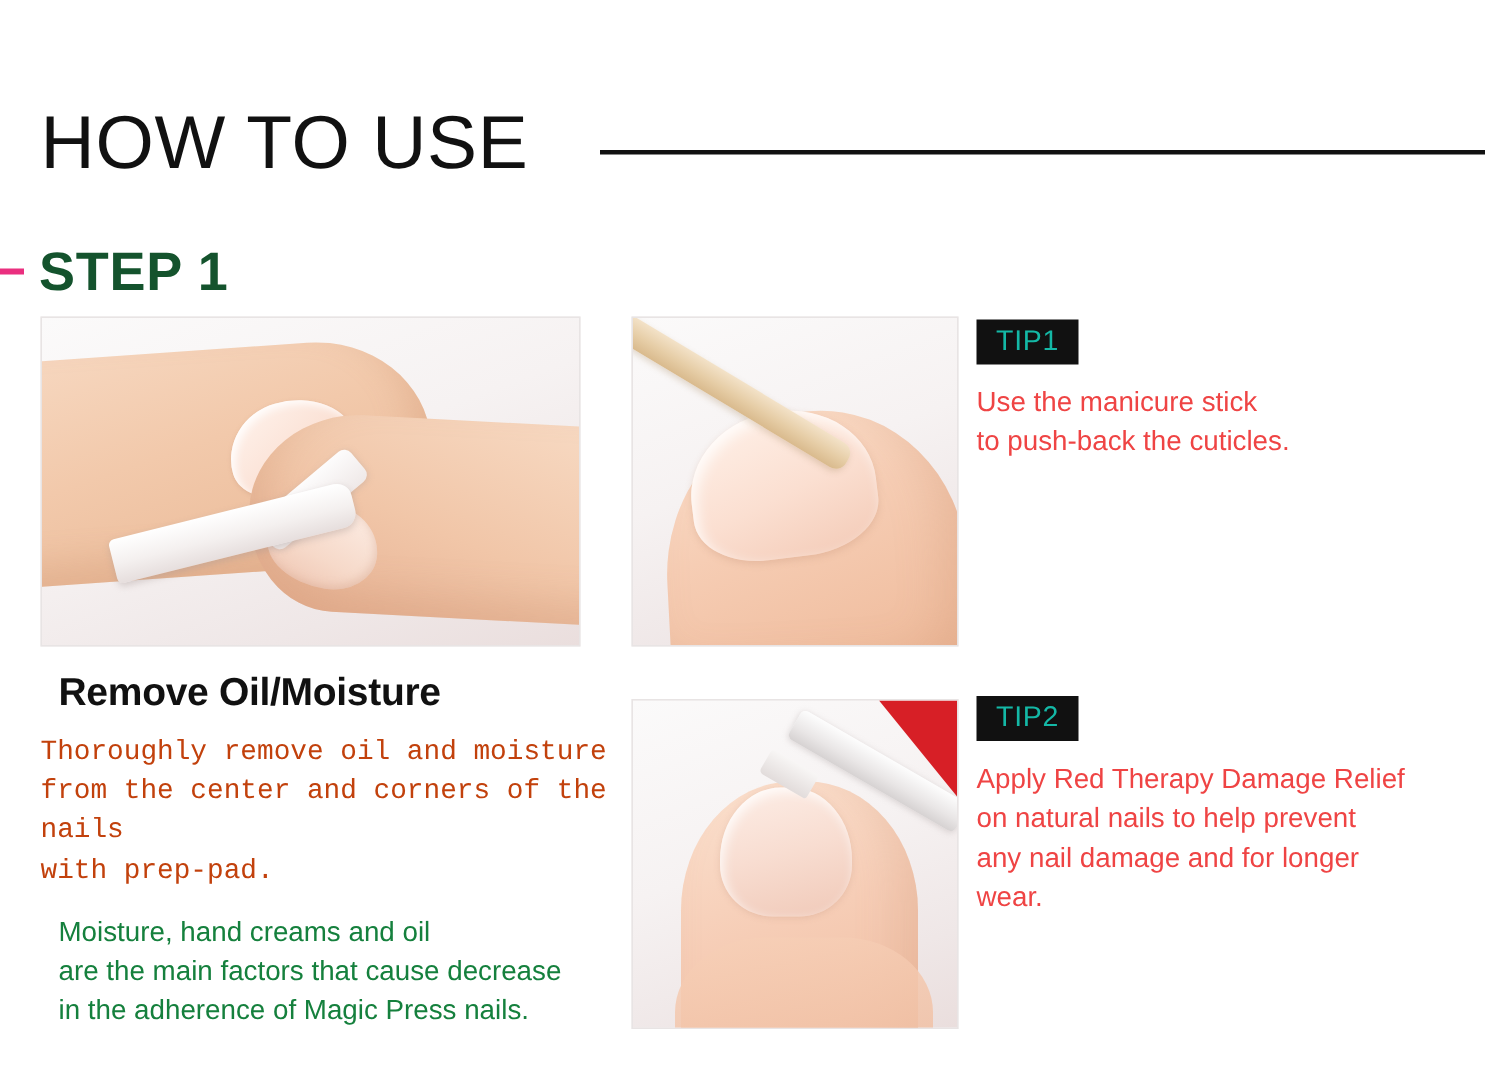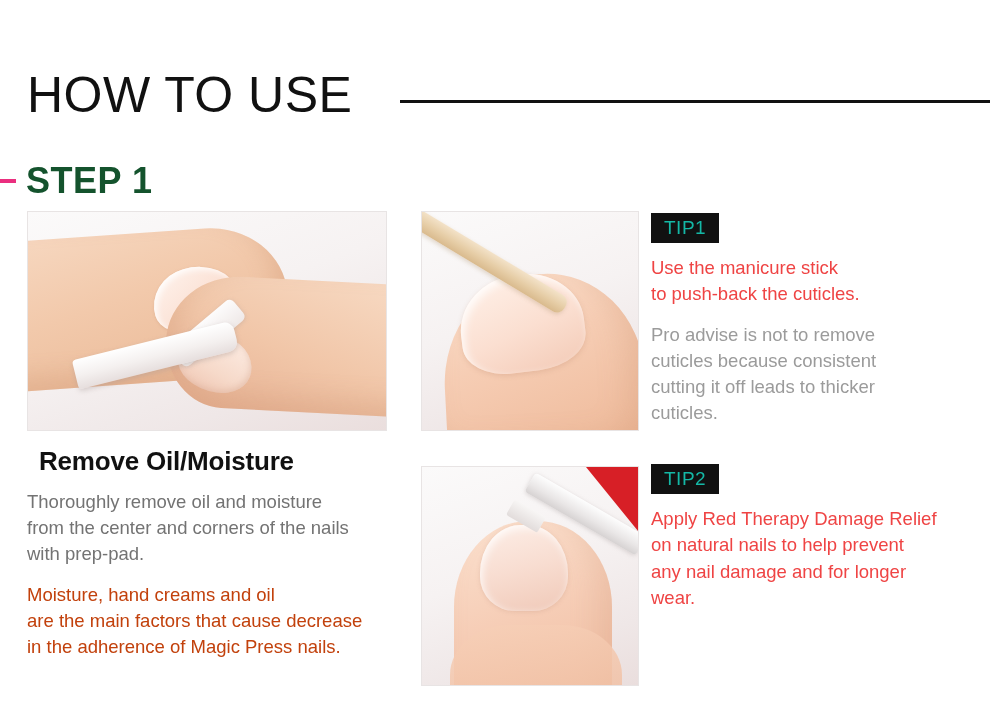--- a/index.html
+++ b/index.html
@@ -227,30 +227,31 @@
   .section-heading {
     font-size: 26px;
     font-weight: 700;
     color: #111111;
     line-height: 1.15;
     letter-spacing: -0.2px;
     margin: 0 0 10px 12px;
   }
   .body-dark {
     font-size: 18.5px;
-    color: #737373;
+    color: #c2410c;
     line-height: 1.42;
     margin: 12px 0 14px 0;
     white-space: pre-line;
+    font-family: Liberation Mono, monospace;
   }
   .body-muted {
     font-size: 18.5px;
-    color: #c2410c;
+    color: #15803d;
     line-height: 1.42;
-    margin: 0;
+    margin: 12px;
     white-space: pre-line;
   }
 
   
   .tip-block { position: absolute; width: 340px; }
   #tip-1 { left: 651px; top: 213px; }
   #tip-2 { left: 651px; top: 464px; }
 
   .tip-badge {
     display: inline-block;
@@ -323,24 +324,20 @@
 with prep-pad.</p>
   <p class="body-muted">Moisture, hand creams and oil
 are the main factors that cause decrease
 in the adherence of  Magic Press nails.</p>
 </div>
 
 <div class="tip-block" id="tip-1">
   <span class="tip-badge">TIP1</span>
   <p class="tip-body">Use the manicure stick
 to push-back the cuticles.</p>
-  <p class="tip-note">Pro advise is not to remove
-cuticles because consistent
-cutting it off leads to thicker
-cuticles.</p>
 </div>
 
 <div class="tip-block" id="tip-2">
   <span class="tip-badge">TIP2</span>
   <p class="tip-body">Apply Red Therapy Damage Relief
 on natural nails to help prevent
 any nail damage and for longer
 wear.</p>
 </div>
 

